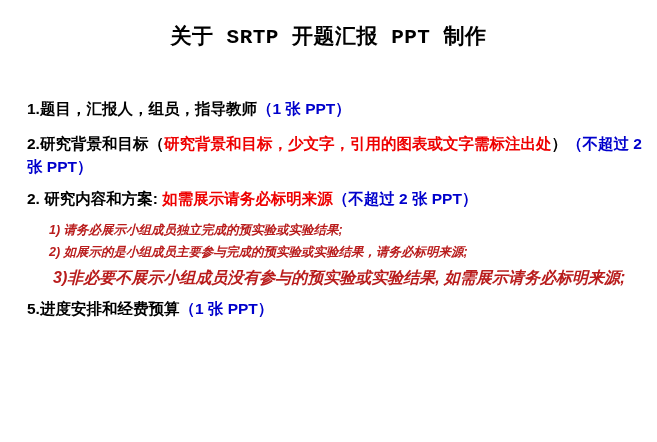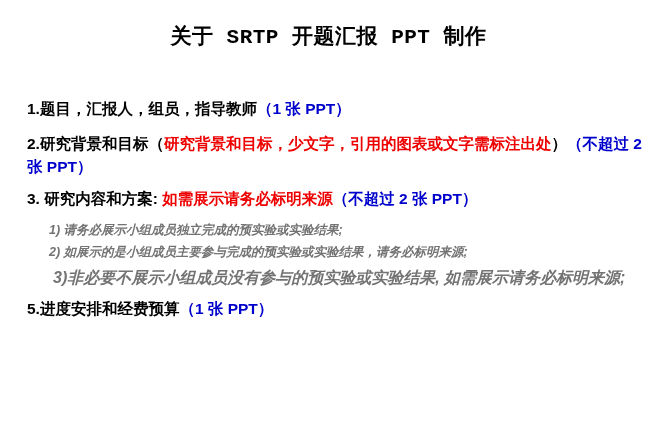--- a/index.html
+++ b/index.html
@@ -50,21 +50,21 @@
   }
   .red {
     color: #ee0000;
   }
   .notes {
     margin-top: 10px;
     margin-bottom: 8px;
     padding-left: 22px;
   }
   .note {
-    color: #737373;
+    color: #b91c1c;
     font-style: italic;
     font-weight: bold;
     font-size: 12.5px;
     line-height: 1.55;
     margin-bottom: 3px;
   }
   .note.n3 {
     font-size: 16px;
     padding-left: 4px;
   }
@@ -80,21 +80,21 @@
 
     <div class="line l1">
       <span>1.题目，汇报人，组员，指导教师</span><span class="blue">（1 张 PPT）</span>
     </div>
 
     <div class="line">
       <span>2.研究背景和目标（</span><span class="red">研究背景和目标，少文字，引用的图表或文字需标注出处</span><span>）</span><span class="blue">（不超过 2 张 PPT）</span>
     </div>
 
     <div class="line">
-      <span>3. 研究内容和方案:</span><span class="red"> 如需展示请务必标明来源</span><span class="blue">（不超过 2 张 PPT）</span>
+      <span>2. 研究内容和方案:</span><span class="red"> 如需展示请务必标明来源</span><span class="blue">（不超过 2 张 PPT）</span>
     </div>
 
 
     <div class="notes">
       <div class="note">1)  请务必展示小组成员独立完成的预实验或实验结果;</div>
       <div class="note">2)  如展示的是小组成员主要参与完成的预实验或实验结果，请务必标明来源;</div>
       <div class="note n3">3)非必要不展示小组成员没有参与的预实验或实验结果, 如需展示请务必标明来源;</div>
     </div>
 
     <div class="line">

